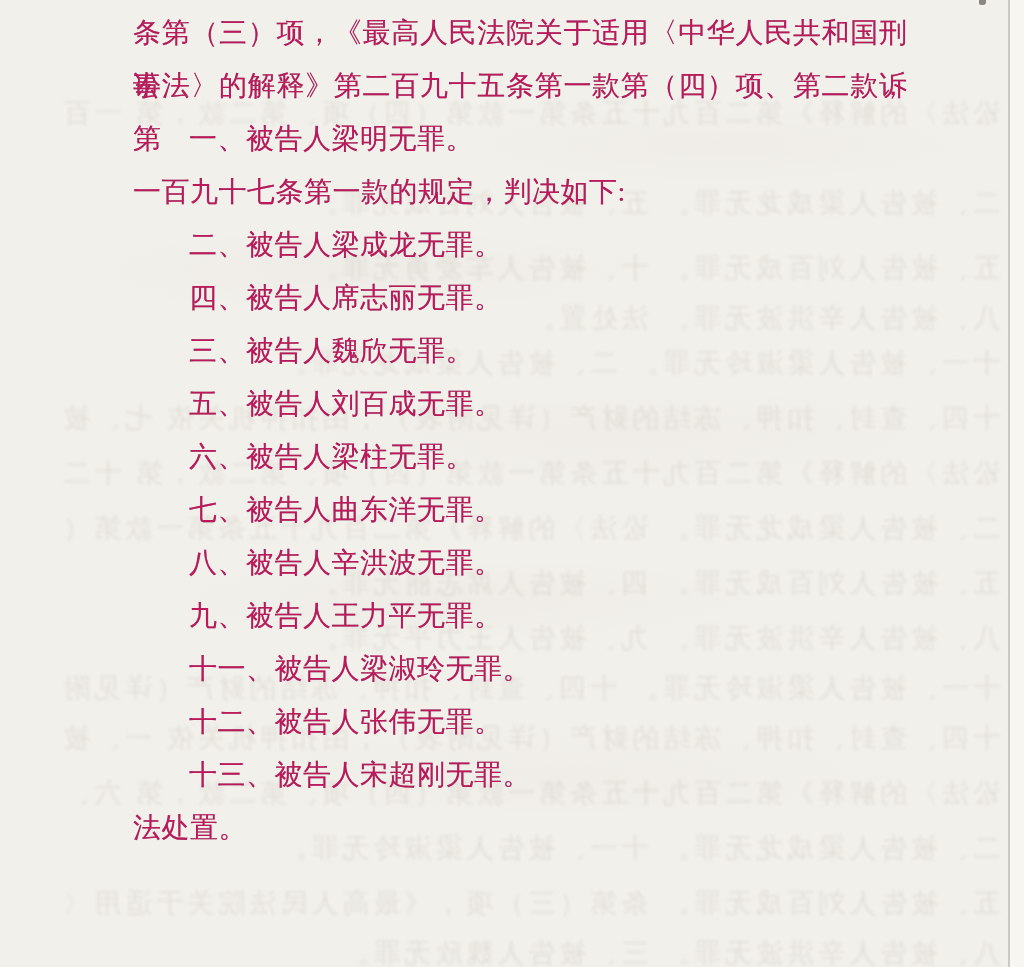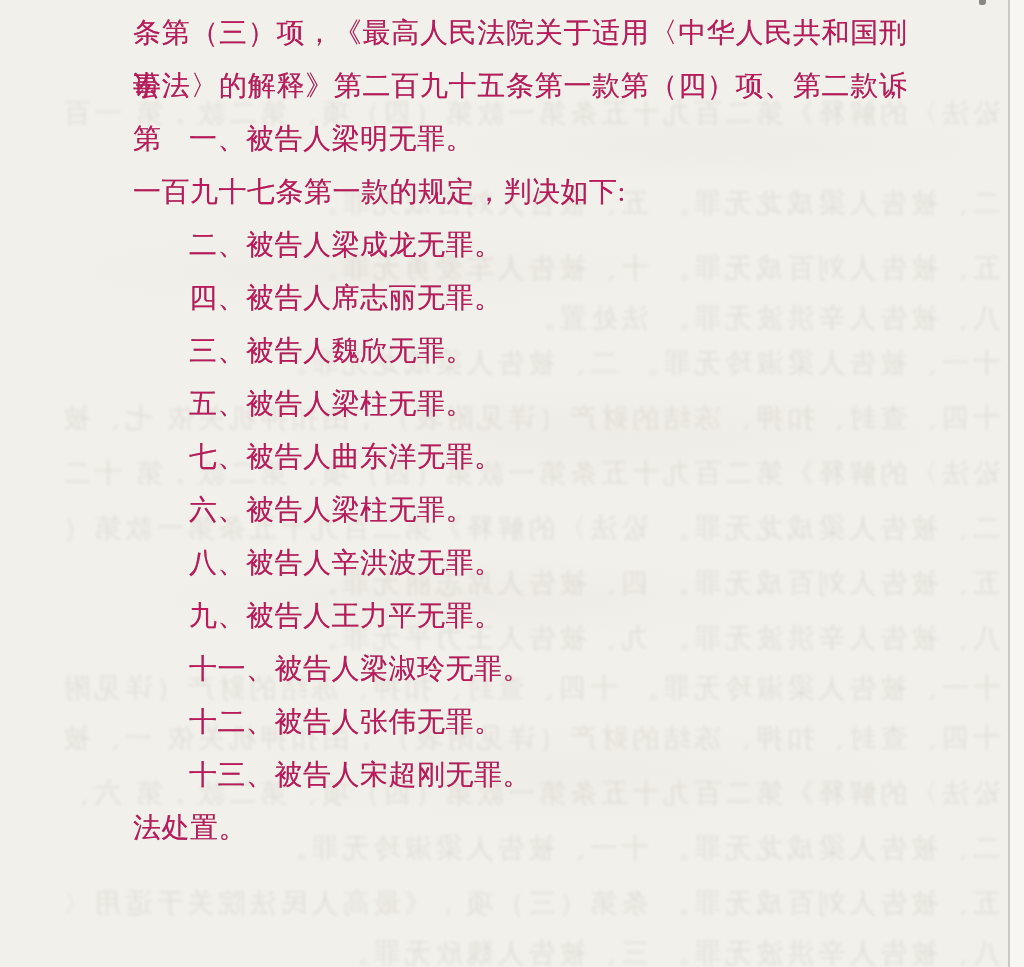--- a/index.html
+++ b/index.html
@@ -129,23 +129,23 @@
     </div>
 
   <div class="text-block">
       <div class="doc-line justify">条第（三）项，《最高人民法院关于适用〈中华人民共和国刑事诉</div>
       <div class="doc-line justify">讼法〉的解释》第二百九十五条第一款第（四）项、第二款，第</div>
       <div class="doc-line indent">一、被告人梁明无罪。</div>
       <div class="doc-line">一百九十七条第一款的规定，判决如下:</div>
       <div class="doc-line indent">二、被告人梁成龙无罪。</div>
       <div class="doc-line indent">四、被告人席志丽无罪。</div>
       <div class="doc-line indent">三、被告人魏欣无罪。</div>
-      <div class="doc-line indent">五、被告人梁柱无罪。</div>
+      <div class="doc-line indent">五、被告人刘百成无罪。</div>
+      <div class="doc-line indent">六、被告人梁柱无罪。</div>
       <div class="doc-line indent">七、被告人曲东洋无罪。</div>
-      <div class="doc-line indent">六、被告人梁柱无罪。</div>
       <div class="doc-line indent">八、被告人辛洪波无罪。</div>
       <div class="doc-line indent">九、被告人王力平无罪。</div>
       <div class="doc-line indent">十一、被告人梁淑玲无罪。</div>
       <div class="doc-line indent">十二、被告人张伟无罪。</div>
       <div class="doc-line indent">十三、被告人宋超刚无罪。</div>
       <div class="doc-line">法处置。</div>
     </div>
 
   <div class="page-edge-line"></div>
   <div class="scanner-margin"></div>

